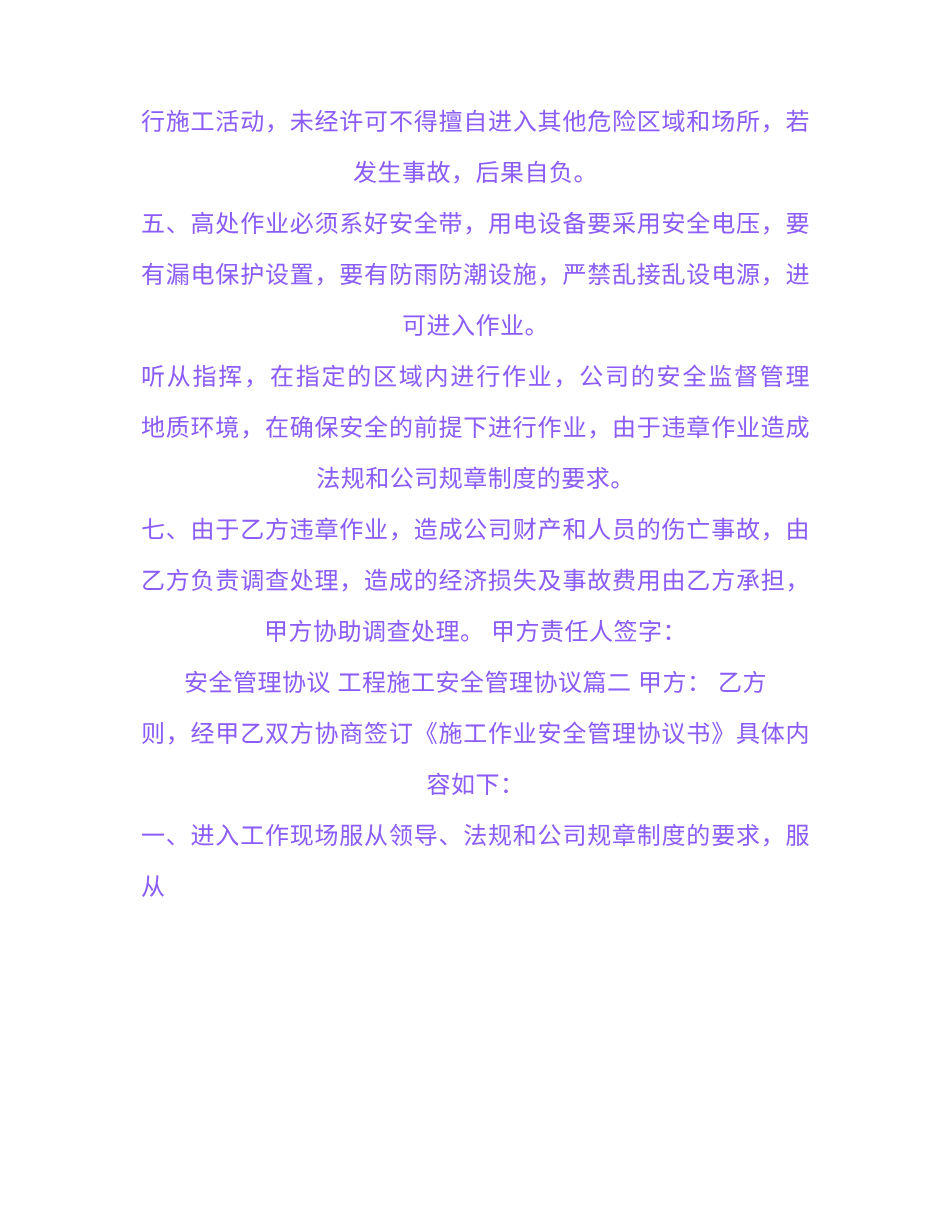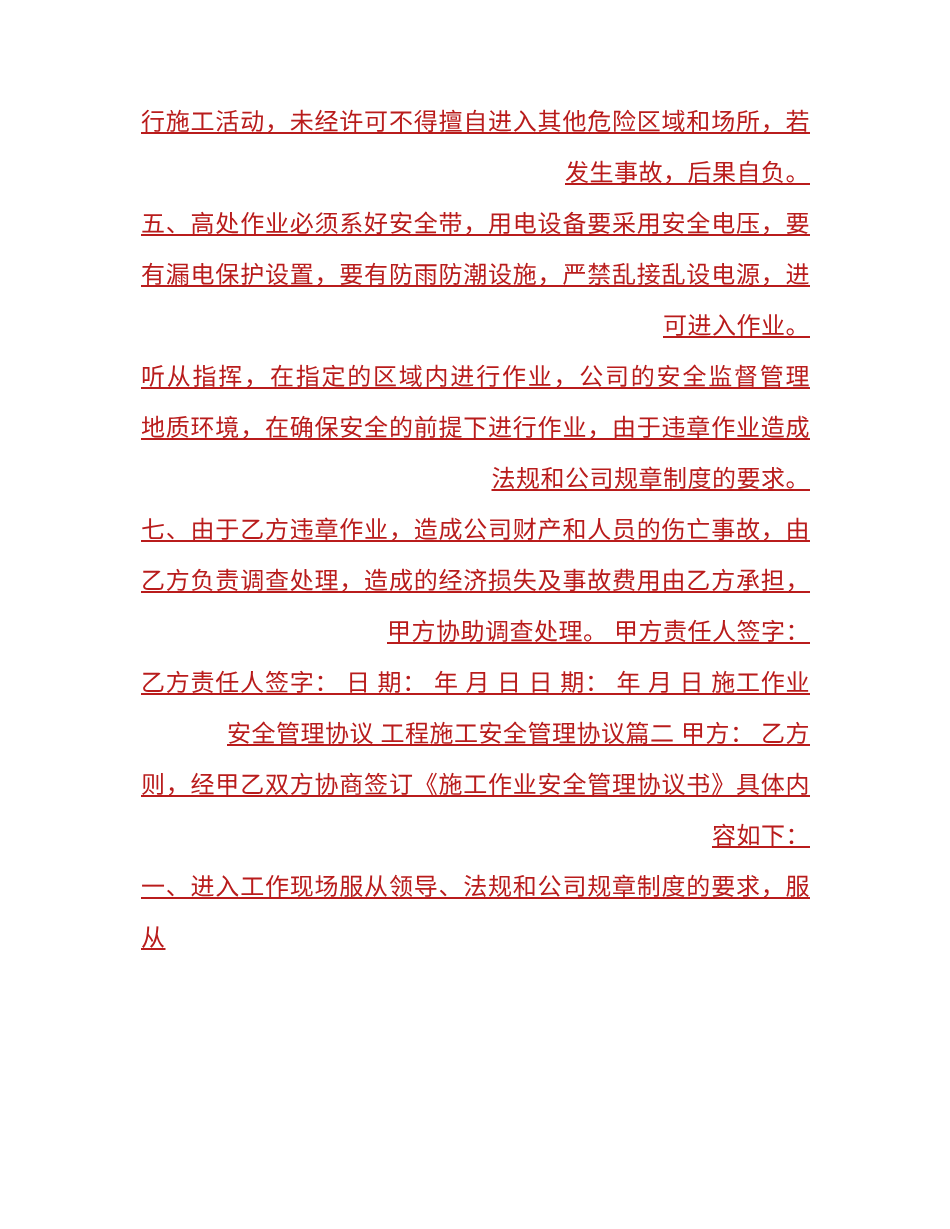--- a/index.html
+++ b/index.html
@@ -23,45 +23,44 @@
     left: 141px;
     width: 669px;
     color: #1c1c1c;
   }
   .line {
     height: 51px;
     line-height: 51px;
     font-size: 24px;
     letter-spacing: 0.5px;
     white-space: nowrap;
-    text-align: right;
+    text-align: center;
   }
   .line.full {
     white-space: normal;
     text-align: justify;
     text-align-last: justify;
     text-justify: inter-ideograph;
   }
 </style>
 </head>
 <body style="background: rgb(255, 255, 255);">
 
 <div class="page">
-  <div class="text-block" style="color: #b91c1c; text-decoration: underline;">
+  <div class="text-block" style="color: #8b5cf6;">
 
   <div class="line full">行施工活动，未经许可不得擅自进入其他危险区域和场所，若</div>
       <div class="line">发生事故，后果自负。</div>
       <div class="line full">五、高处作业必须系好安全带，用电设备要采用安全电压，要</div>
       <div class="line full">有漏电保护设置，要有防雨防潮设施，严禁乱接乱设电源，进</div>
       <div class="line">可进入作业。</div>
       <div class="line full">听从指挥，在指定的区域内进行作业，公司的安全监督管理</div>
       <div class="line full">地质环境，在确保安全的前提下进行作业，由于违章作业造成</div>
       <div class="line">法规和公司规章制度的要求。</div>
       <div class="line full">七、由于乙方违章作业，造成公司财产和人员的伤亡事故，由</div>
       <div class="line full">乙方负责调查处理，造成的经济损失及事故费用由乙方承担，</div>
       <div class="line">甲方协助调查处理。 甲方责任人签字：</div>
-      <div class="line full">乙方责任人签字： 日 期： 年 月 日 日 期： 年 月 日 施工作业</div>
       <div class="line">安全管理协议 工程施工安全管理协议篇二 甲方： 乙方</div>
       <div class="line full">则，经甲乙双方协商签订《施工作业安全管理协议书》具体内</div>
       <div class="line">容如下：</div>
       <div class="line full">一、进入工作现场服从领导、法规和公司规章制度的要求，服从</div>
     </div>
 </div>
 
 </body></html>

